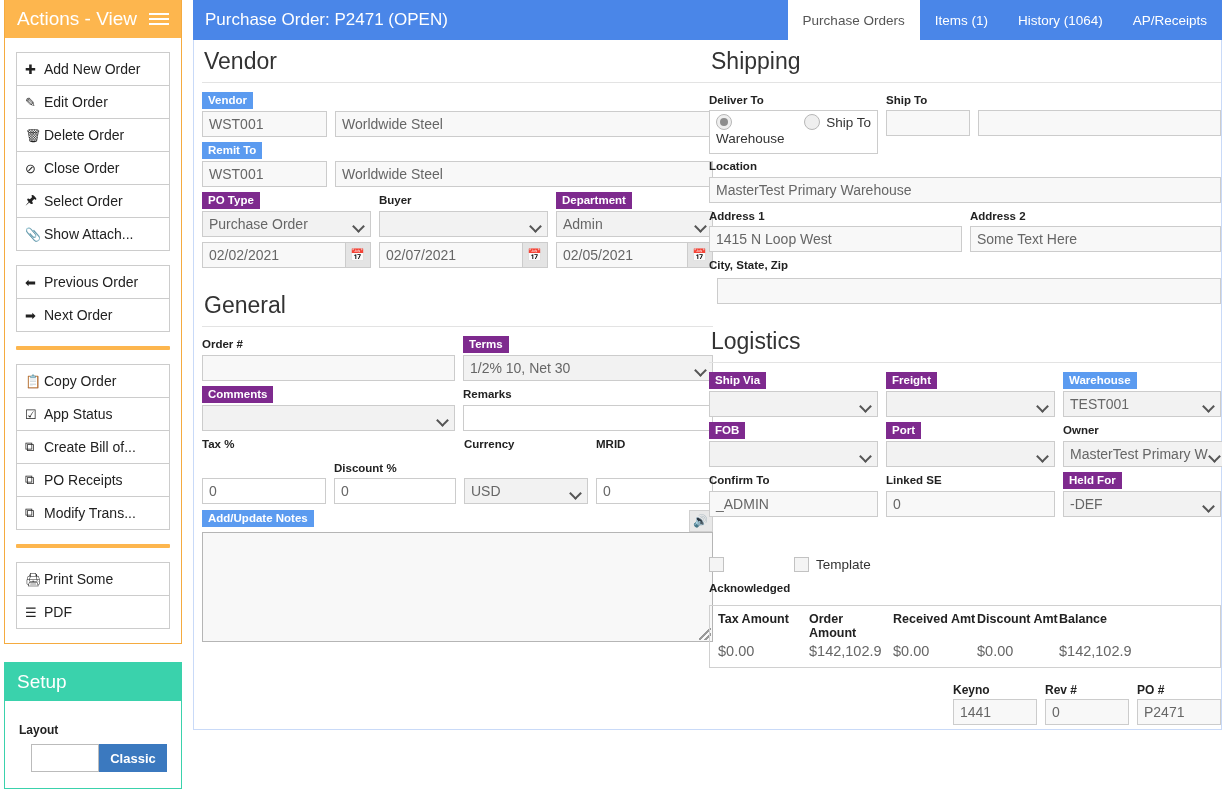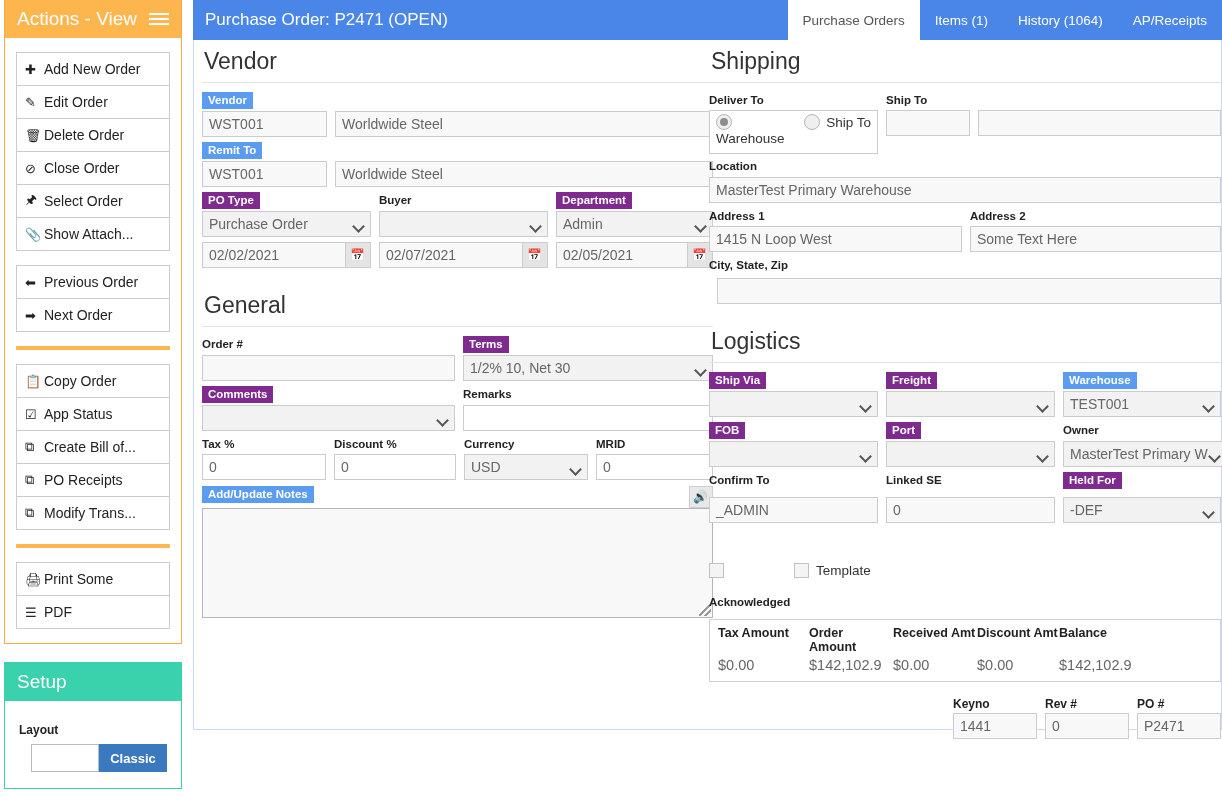--- a/index.html
+++ b/index.html
@@ -423,21 +423,21 @@
               </div>
             <div class="gap"></div>
             <div style="flex:1 1 auto;">
                 <div class="fld white"></div>
               </div>
           </div>
 
           <div class="row">
             <div style="flex:0 0 124px;"><span class="lbl">Tax %</span></div>
             <div class="gap"></div>
-            <div style="flex:0 0 122px;"><span class="lbl">Discount %</span></div>
+            <div style="flex:0 0 122px;margin-top:24px;"><span class="lbl">Discount %</span></div>
             <div class="gap"></div>
             <div style="flex:0 0 124px;"><span class="lbl">Currency</span></div>
             <div class="gap"></div>
             <div style="flex:1 1 auto;"><span class="lbl">MRID</span></div>
           </div>
           <div class="row" style="margin-top:2px;">
             <div style="flex:0 0 124px;">
                 <div class="fld white">0</div>
               </div>
             <div class="gap"></div>
@@ -575,42 +575,42 @@
               </div>
           </div>
 
           <div class="row">
             <div style="flex:0 0 169px;"><span class="lbl">Confirm To</span></div>
             <div class="gap"></div>
             <div style="flex:0 0 169px;"><span class="lbl">Linked SE</span></div>
             <div class="gap"></div>
             <div style="flex:1 1 auto;"><span class="badge purple">Held For</span></div>
           </div>
-          <div class="row" style="margin-top:8px;">
+          <div class="row" style="margin-top:2px;">
             <div style="flex:0 0 169px;">
                 <div class="fld">_ADMIN</div>
               </div>
             <div class="gap"></div>
             <div style="flex:0 0 169px;">
                 <div class="fld">0</div>
               </div>
             <div class="gap"></div>
             <div style="flex:1 1 auto;">
                 <div class="sel">-DEF</div>
               </div>
           </div>
 
           <div style="margin-top:40px;">
             <div class="row" style="align-items:center;">
               <span class="chk"></span>
               <span style="width:70px;"></span>
               <span class="chk"></span>
               <span class="radtext" style="margin-left:7px;">Template</span>
             </div>
-            <div class="lbl" style="margin-top:16px;">Acknowledged</div>
+            <div class="lbl" style="margin-top:8px;">Acknowledged</div>
           </div>
 
           <div class="totals-box" style="margin-top:9px;">
             <div class="row">
               <div style="flex:0 0 91px;" class="tot-head">Tax Amount</div>
               <div style="flex:0 0 84px;" class="tot-head">Order Amount</div>
               <div style="flex:0 0 84px;" class="tot-head">Received Amt</div>
               <div style="flex:0 0 82px;" class="tot-head">Discount Amt</div>
               <div style="flex:1 1 auto;" class="tot-head">Balance</div>
             </div>

